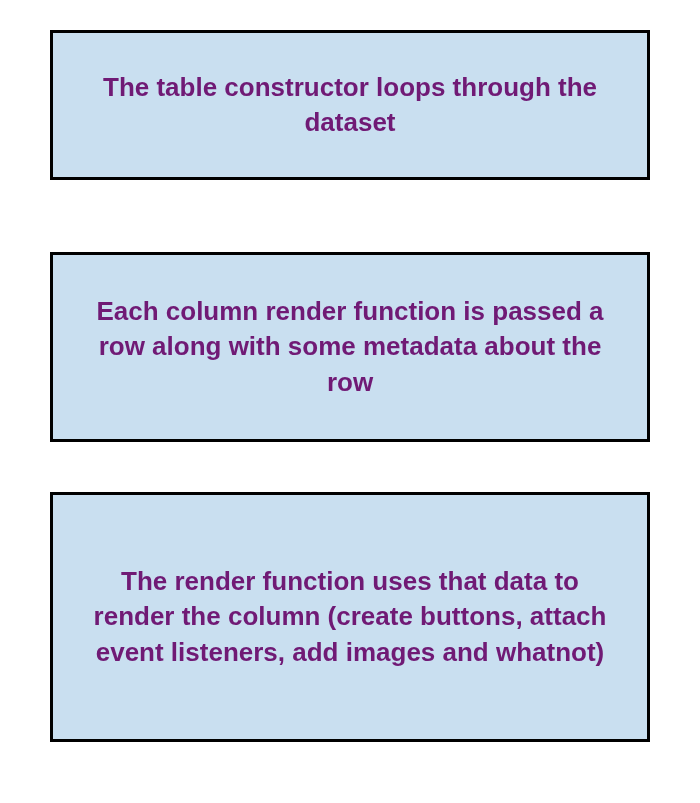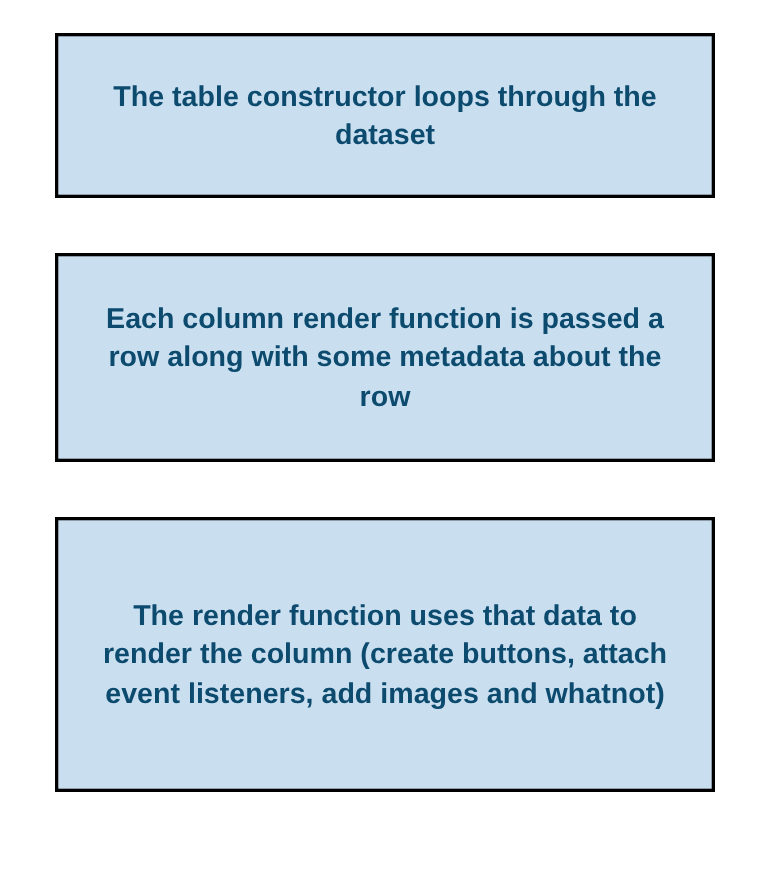--- a/index.html
+++ b/index.html
@@ -22,28 +22,29 @@
       border: 3px solid #000000;
       padding: 30px 25px;
       text-align: center;
       display: flex;
       align-items: center;
       justify-content: center;
     }
     .box-text {
       font-size: 26px;
       font-weight: bold;
-      color: #0c4a6e;
+      color: #701a75;
       line-height: 1.35;
     }
     .box1 {
       min-height: 150px;
     }
     .box2 {
       min-height: 190px;
+      margin-top: 22px;
     }
     .box3 {
       min-height: 250px;
     }
   </style>
 </head>
 <body>
 
 <div class="box box1">
   <div class="box-text">The table constructor loops through the dataset</div>

